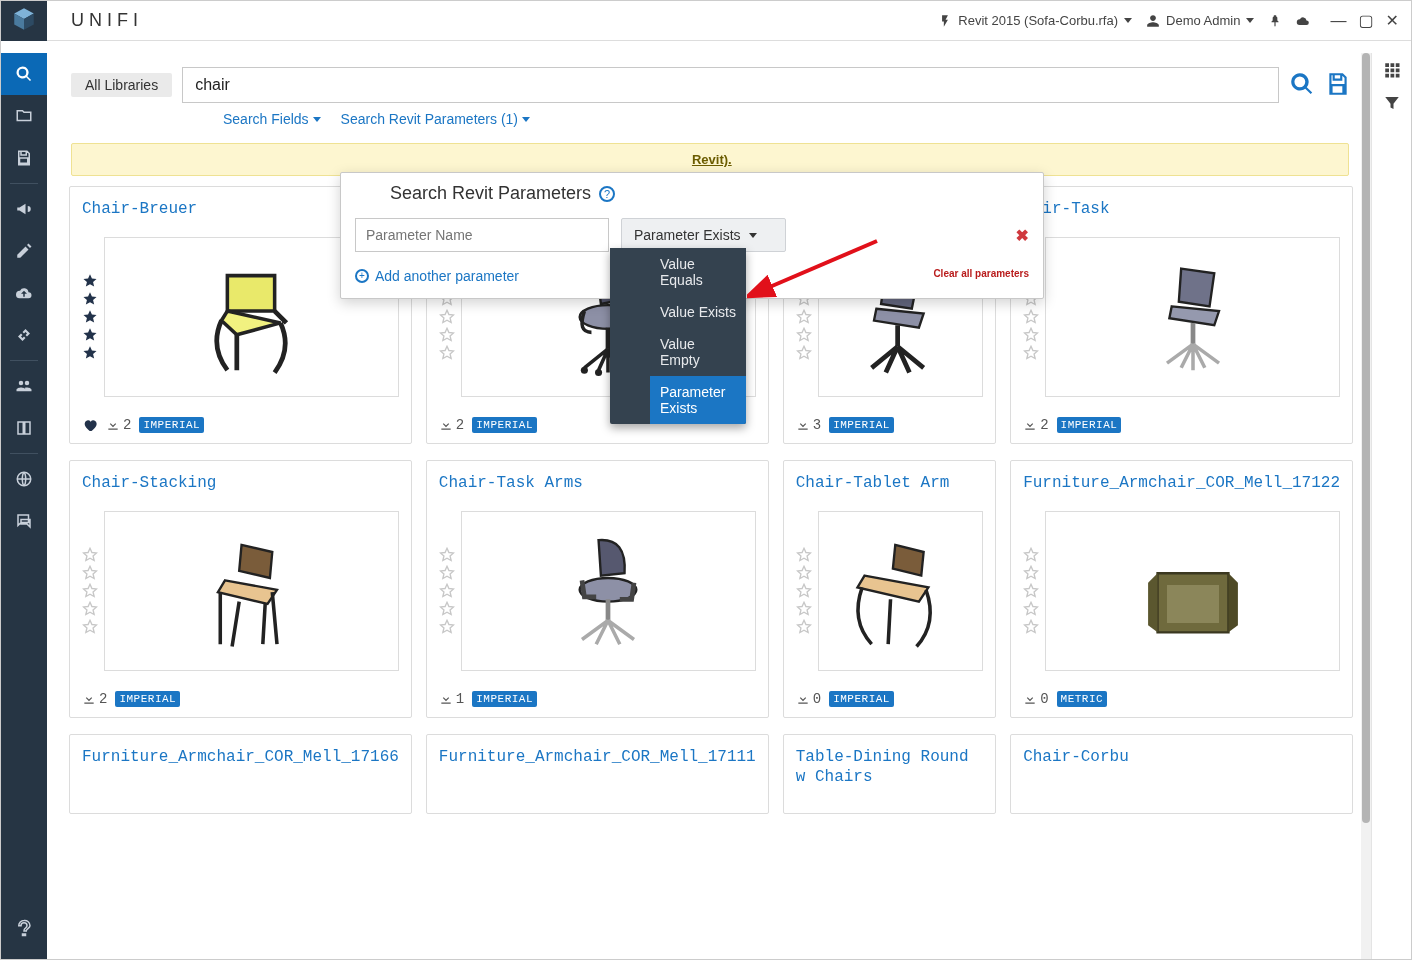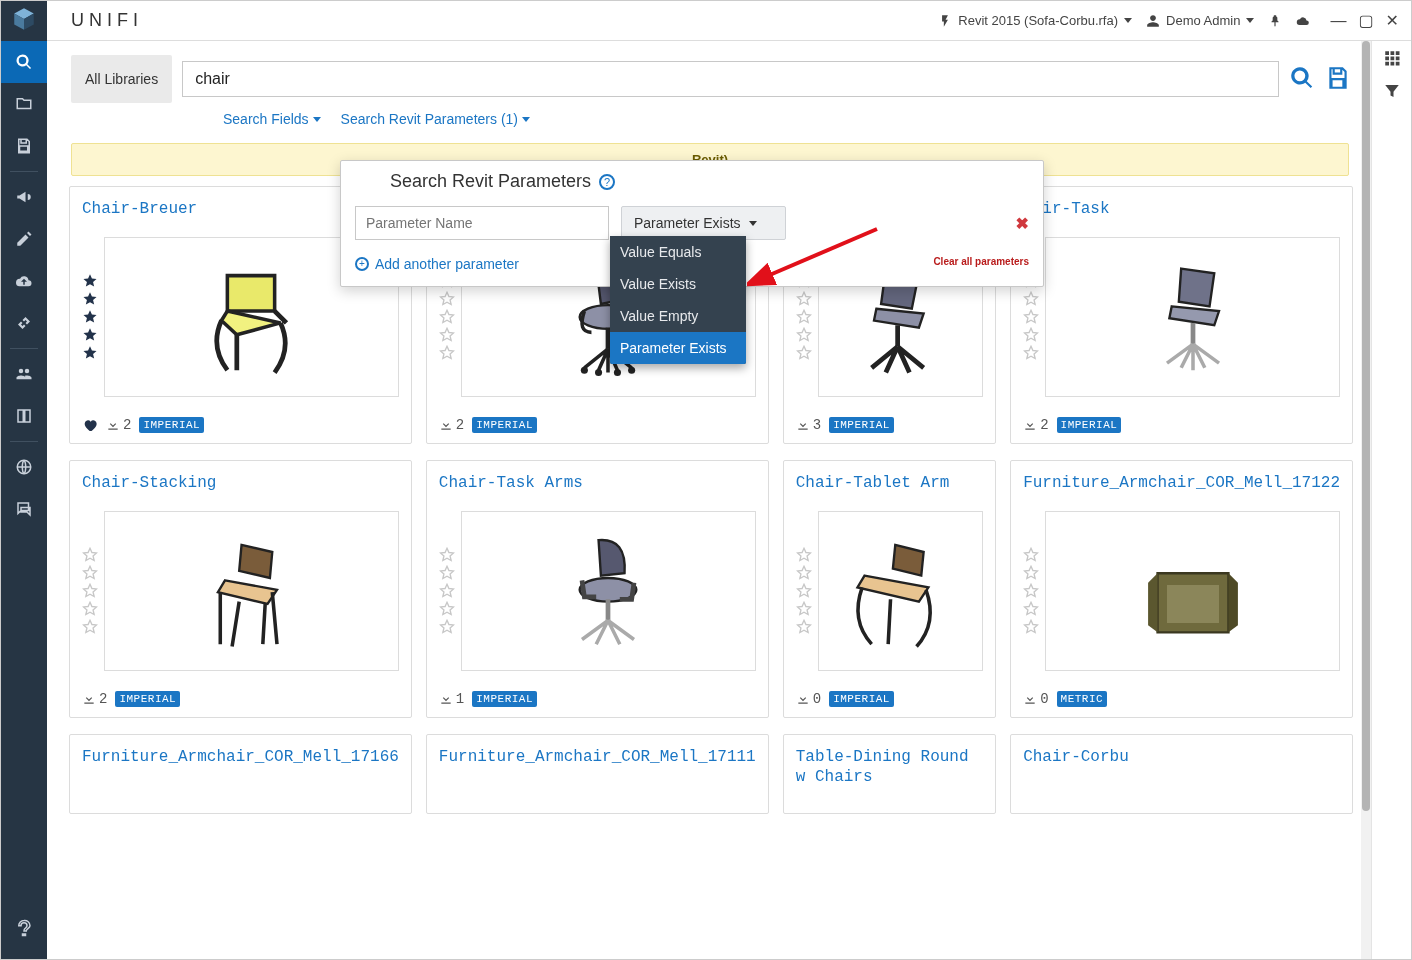--- a/index.html
+++ b/index.html
@@ -3,21 +3,21 @@
 <meta charset="utf-8">
 <style>
 * { box-sizing: border-box; margin: 0; padding: 0; }
 body {
   font-family: "Segoe UI", "Helvetica Neue", Arial, sans-serif;
   background: #fff;
   color: #333;
   font-size: 14px;
   overflow: hidden;
 }
-.app { width: 1412px; height: 960px; display: flex; flex-direction: column; border: 1px solid #ccc; position: relative; }
+.app { width: 1412px; height: 960px; display: flex; flex-direction: column; border: 1px solid #ccc; position: relative; gap: 12px; }
 
 
 .header {
   height: 40px;
   display: flex;
   align-items: center;
   padding: 0 12px 0 0;
   border-bottom: 1px solid #ddd;
 }
 .header-left { display: flex; align-items: center; }
@@ -56,21 +56,21 @@
 
 .content { flex: 1; display: flex; flex-direction: column; overflow: hidden; position: relative; }
 .scrollbar { position: absolute; right: 0; top: 0; bottom: 0; width: 10px; background: #f1f1f1; }
 .scroll-thumb { position: absolute; right: 1px; width: 8px; background: #b4b4b4; border-radius: 4px; top: 0; height: 770px; }
 
 
 .searchrow {
   display: flex; align-items: center; gap: 10px; padding: 14px 20px 4px 24px;
 }
 .lib-btn {
-  background: #eaeaea; border: none; color: #333; padding: 16px 14px; border-radius: 2px; font-size: 14px;
+  background: #eaeaea; border: none; color: #333; padding: 4px 14px; border-radius: 2px; font-size: 14px;
 }
 .search-input {
   flex: 1; height: 36px; border: 1px solid #c8c8c8; padding: 0 12px; font-size: 16px; color: #222;
 }
 .search-actions { display: flex; gap: 10px; align-items: center; }
 .search-actions svg { width: 26px; height: 26px; fill: #1b76c4; }
 
 
 .filterrow { display: flex; gap: 20px; padding: 4px 24px 8px 176px; font-size: 14px; }
 .filterrow .flink { color: #1b76c4; cursor: pointer; display: inline-flex; align-items: center; gap: 4px; }
@@ -118,21 +118,21 @@
 }
 .pop-remove { margin-left: auto; color: #d0393e; font-weight: bold; font-size: 16px; cursor: pointer; }
 .pop-foot { display: flex; padding: 10px 14px 14px 14px; }
 .pop-add { color: #1b76c4; font-size: 14px; display: inline-flex; align-items: center; gap: 6px; cursor: pointer; }
 .pop-add .plus { width: 14px; height: 14px; border: 2px solid #1b76c4; border-radius: 50%; font-size: 10px; display: inline-flex; align-items: center; justify-content: center; line-height: 1; }
 .pop-clear { margin-left: auto; color: #b91c1c; font-size: 10px; cursor: pointer; font-weight: bold; }
 
 
 .dropdown {
   position: absolute; left: 563px; top: 195px; width: 136px; background: #34424f; z-index: 60;
-  border-radius: 0 0 2px 2px; box-shadow: 0 4px 10px rgba(0,0,0,0.35); overflow: hidden;
+  border-radius: 0 0 2px 2px; box-shadow: 0 4px 10px rgba(0,0,0,0.35); overflow: hidden; padding-left: 40px;
 }
 .dropdown .dd-item { padding: 8px 10px; color: #e7e9ec; font-size: 14px; cursor: pointer; }
 .dropdown .dd-item.sel { background: #1b76c4; color: #fff; }
 
 
 .arrow { position: absolute; left: 700px; top: 178px; z-index: 70; pointer-events: none; }
 .arrow svg { width: 140px; height: 80px; }
 
 
 .thumb svg { width: 120px; height: 130px; }

